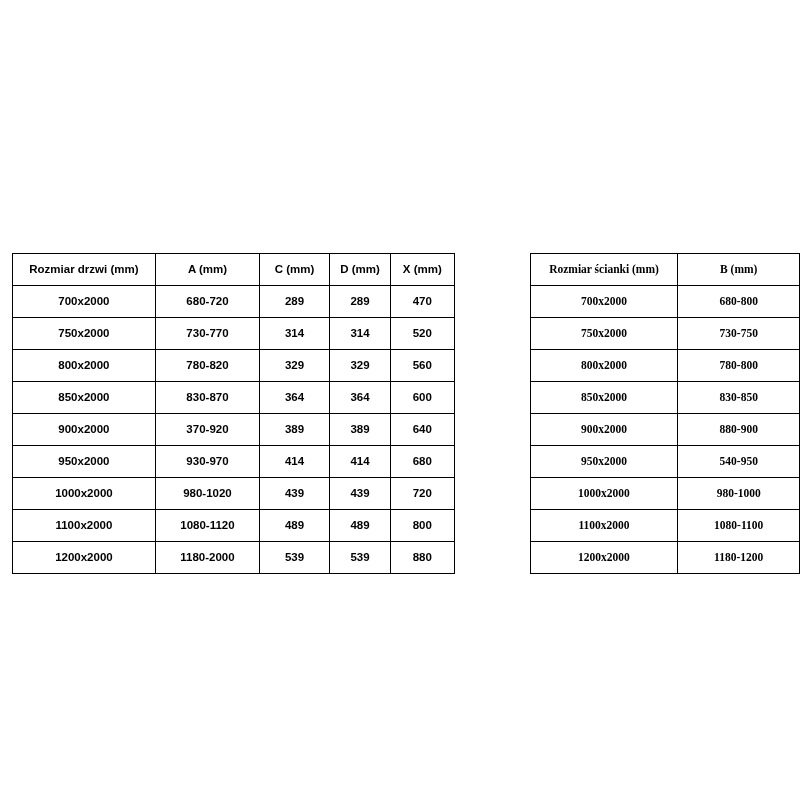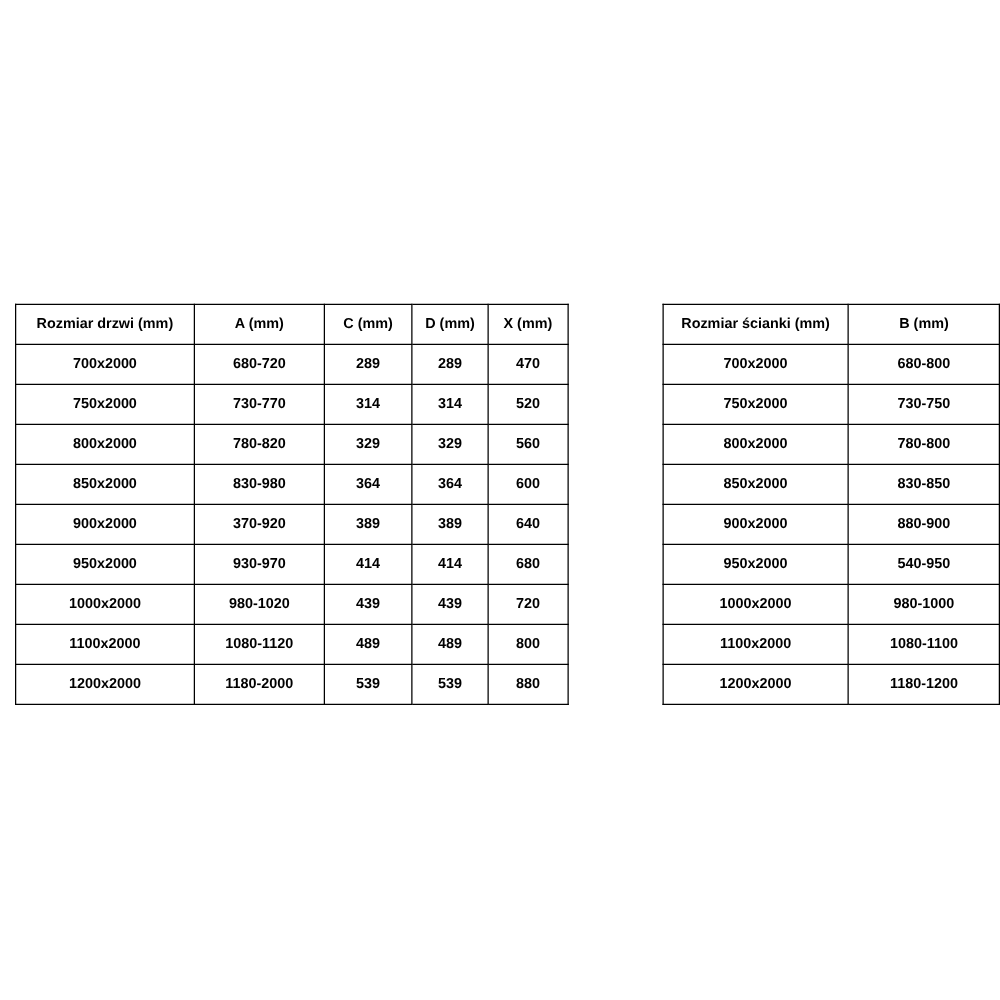--- a/index.html
+++ b/index.html
@@ -10,34 +10,35 @@
   body {
     width: 800px;
     height: 800px;
     font-family: "Liberation Sans", sans-serif;
     color: #000000;
     position: relative;
     overflow: hidden;
   }
   .tables-wrap {
     position: absolute;
-    top: 243px;
+    top: 253px;
     left: 0;
     width: 800px;
     display: flex;
     justify-content: flex-start;
   }
   .table-block {
     box-sizing: border-box;
   }
   #doors-table-block {
     margin-left: 12px;
   }
   #walls-table-block {
     margin-left: 75px;
+    font-family: Liberation Serif, serif;
   }
   table {
     border-collapse: collapse;
     table-layout: fixed;
   }
   table td, table th {
     border: 1px solid #000000;
     text-align: center;
     vertical-align: middle;
     font-size: 11.5px;
@@ -97,21 +98,21 @@
         </tr>
         <tr>
           <td>800x2000</td>
           <td>780-820</td>
           <td>329</td>
           <td>329</td>
           <td>560</td>
         </tr>
         <tr>
           <td>850x2000</td>
-          <td>830-980</td>
+          <td>830-870</td>
           <td>364</td>
           <td>364</td>
           <td>600</td>
         </tr>
         <tr>
           <td>900x2000</td>
           <td>370-920</td>
           <td>389</td>
           <td>389</td>
           <td>640</td>

